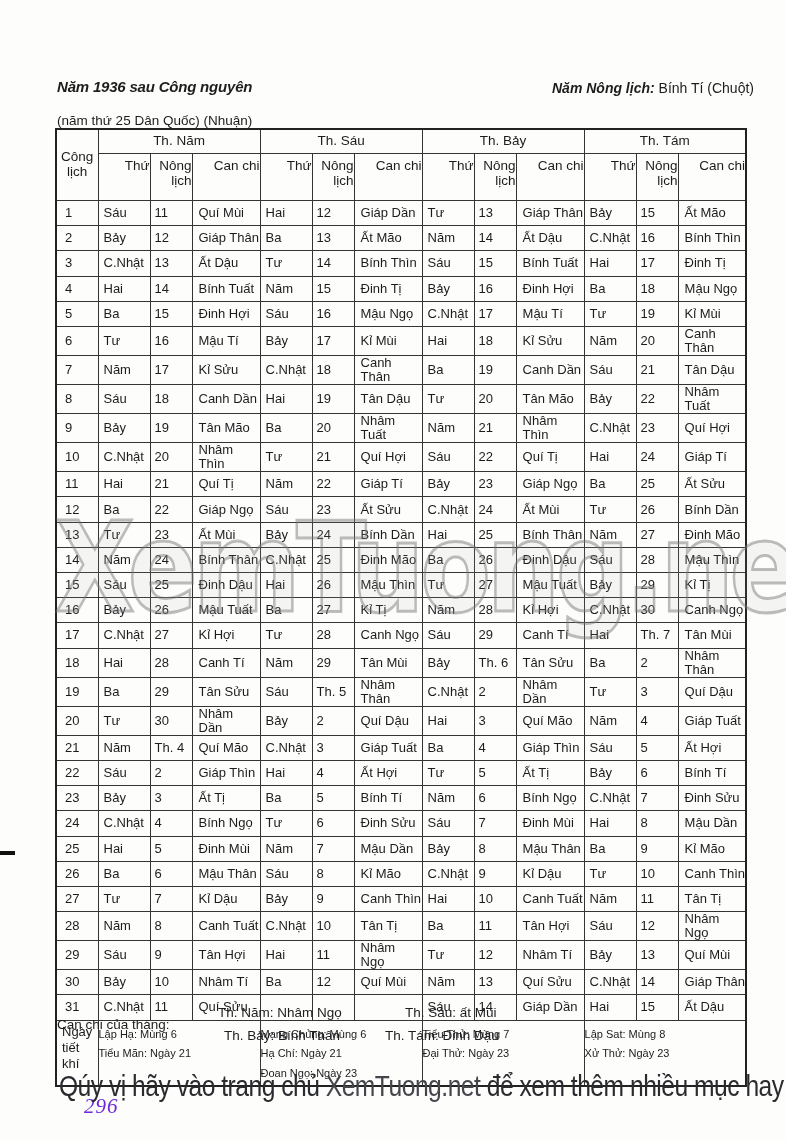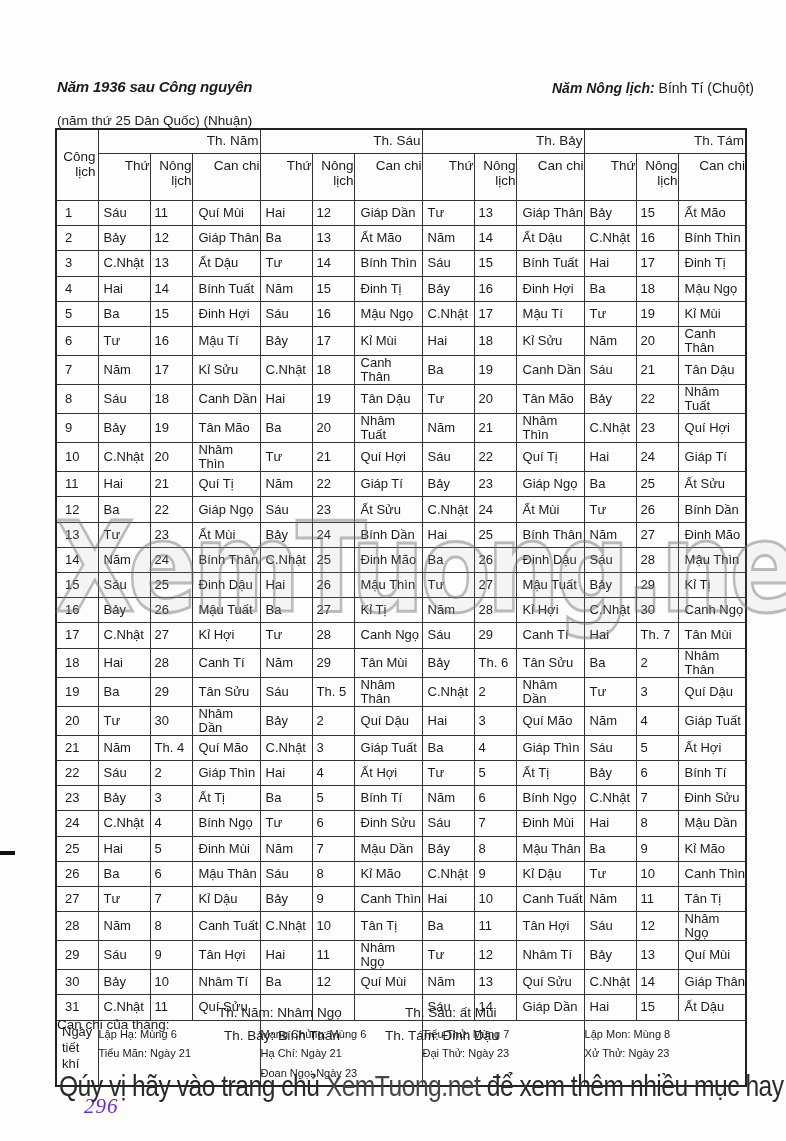--- a/index.html
+++ b/index.html
@@ -17,21 +17,21 @@
   table.cal{
     position:absolute;left:55px;top:128px;width:690px;
     border-collapse:collapse;table-layout:fixed;
     font-size:13px;line-height:1.08;
   }
   table.cal th,table.cal td{
     border:1.3px solid #343434;overflow:hidden;white-space:normal;
     font-weight:normal;color:#1c1c1d;
   }
   table.cal{border:2px solid #222;}
-  thead .group-row th{height:21px;text-align:right;font-size:13.5px;vertical-align:middle;}
+  thead .group-row th{height:21px;text-align:center;font-size:13.5px;vertical-align:middle;}
   thead .sub-row th{height:41px;text-align:right;vertical-align:top;padding:5px 0 0 5px;font-size:13.5px;}
   th.corner{ text-align:center;vertical-align:middle;padding:0 2px;font-size:13.5px;}
   tbody td{height:24.2px;vertical-align:middle;padding:0;}
   tbody td.c-day{padding-left:8px;}
   tbody td.c-thu{padding-left:5px;}
   tbody td.c-nl{padding-left:4px;}
   tbody td.c-cc{padding-left:6px;}
   tfoot td{vertical-align:top;}
   tfoot td.tk-label{padding:3px 1px 0 5px;line-height:16px;font-size:13px;margin-top:8px;}
   tfoot td.tk-cell{padding:4px 0 2px 0;line-height:19.5px;font-size:11px;}
@@ -596,21 +596,21 @@
           <td colspan="3" class="tk-cell">
             <div>Mang Chủng: Mùng 6</div>
             <div>Hạ Chí: Ngày 21</div>
             <div>Đoan Ngọ: Ngày 23</div>
           </td>
           <td colspan="3" class="tk-cell">
             <div>Tiểu Thử: Mùng 7</div>
             <div>Đại Thử: Ngày 23</div>
           </td>
           <td colspan="3" class="tk-cell">
-            <div>Lập Mon: Mùng 8</div>
+            <div>Lập Sat: Mùng 8</div>
             <div>Xử Thử: Ngày 23</div>
           </td>
         </tr>
     </tfoot>
   </table>
 
   <div class="watermark">XemTuong.net</div>
 
   <div class="canchi-note">
     <span class="lbl">Can chi của tháng:</span>

